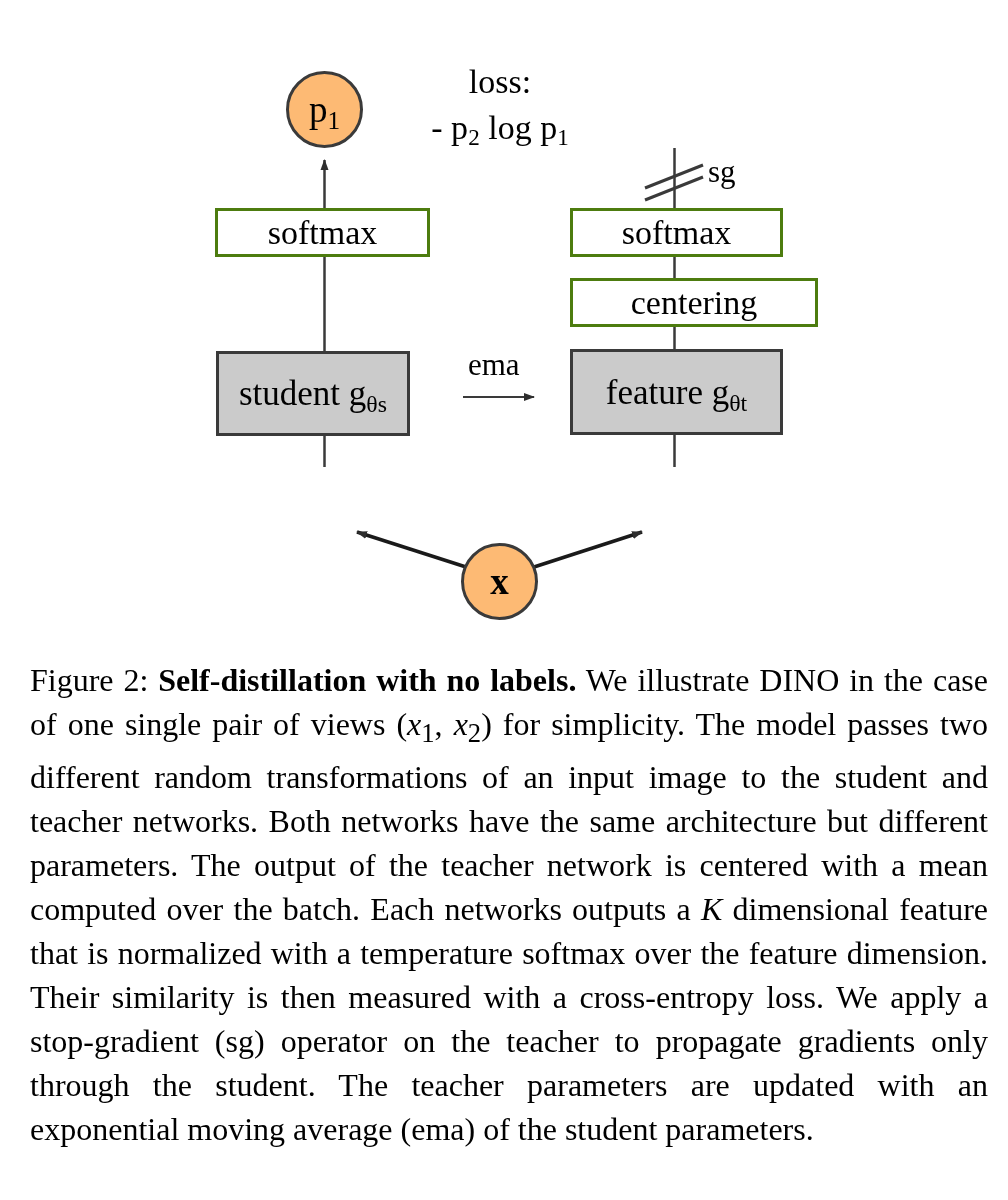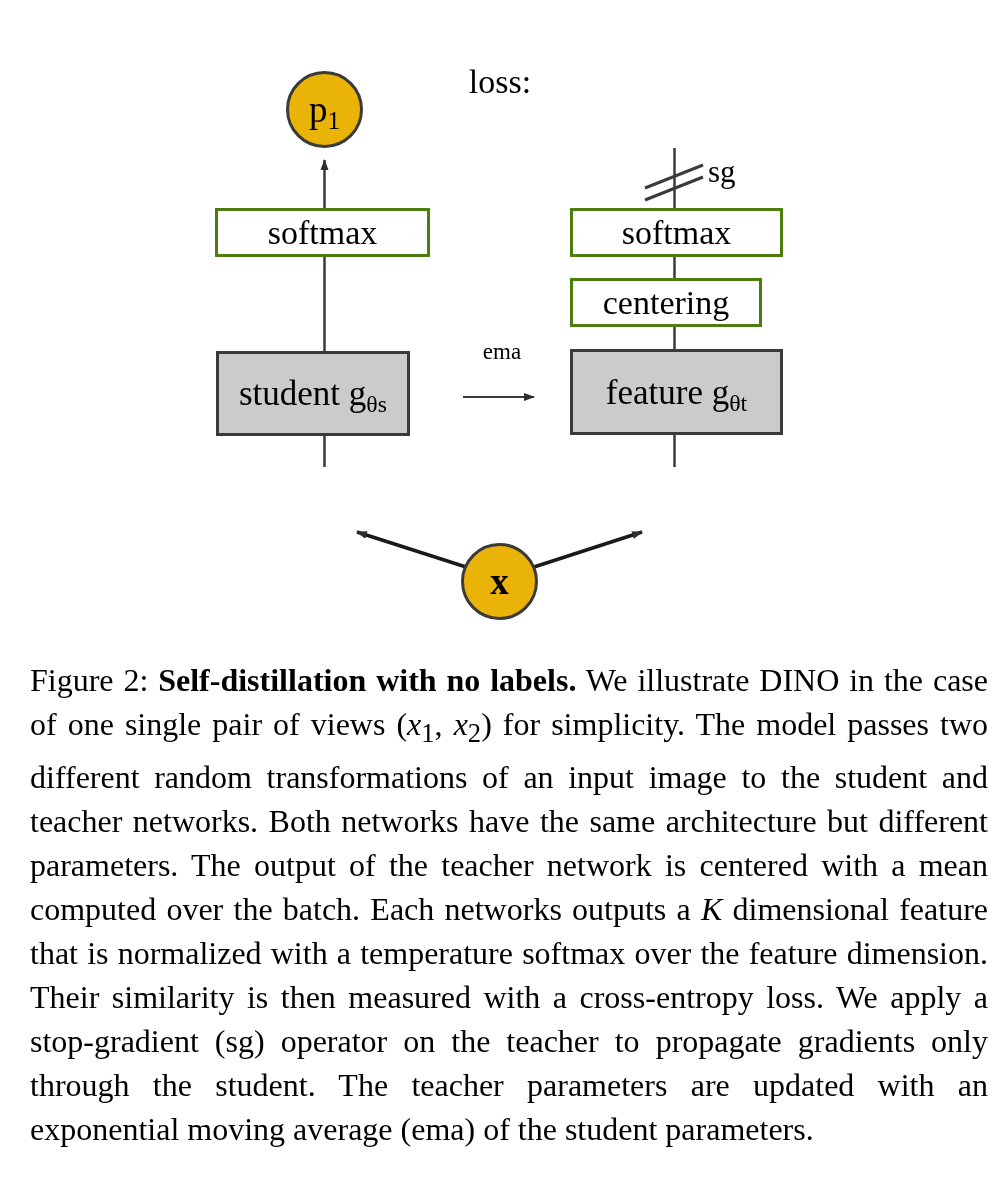--- a/index.html
+++ b/index.html
@@ -9,21 +9,21 @@
     color:#000000;
   }
   .stage{position:relative;width:1008px;height:1200px;background:#ffffff;overflow:hidden;}
 
   
   .diagram{position:absolute;left:0;top:0;width:1008px;height:656px;}
   .wires{position:absolute;left:0;top:0;}
 
   .node{
     position:absolute;width:77px;height:77px;box-sizing:border-box;
-    border:3px solid #3a3a3a;border-radius:50%;background:#eab308;
+    border:3px solid #3a3a3a;border-radius:50%;background:#fdba74;
     display:flex;align-items:center;justify-content:center;
     font-size:37px;line-height:1;
   }
   .node sub, .opbox sub, .netbox sub, .loss-formula sub{
     font-size:0.68em;vertical-align:-0.28em;line-height:0;
   }
   .bold-x{font-weight:bold;}
 
   #node-p1{left:286px;top:71px;}
   #node-p2{left:636px;top:71px;}
@@ -32,37 +32,37 @@
   #node-x {left:461px;top:543px;}
 
   .opbox{
     position:absolute;box-sizing:border-box;
     border:3px solid #4d7c0f;background:#ffffff;
     display:flex;align-items:center;justify-content:center;
     font-size:34px;line-height:1;
   }
   #box-softmax-student{left:215px;top:208px;width:215px;height:49px;}
   #box-softmax-teacher{left:570px;top:208px;width:213px;height:49px;}
-  #box-centering      {left:570px;top:278px;width:192px;height:49px;text-align:center;}
+  #box-centering      {left:570px;top:278px;width:248px;height:49px;text-align:center;}
 
   .netbox{
     position:absolute;box-sizing:border-box;
     border:3px solid #3a3a3a;background:#cbcbcb;
     display:flex;align-items:center;justify-content:center;
     font-size:35px;line-height:1;
   }
   #box-student{left:216px;top:351px;width:194px;height:85px;}
   #box-teacher{left:570px;top:349px;width:213px;height:86px;}
 
   .loss{position:absolute;left:370px;top:55px;width:260px;text-align:center;margin-top:8px;}
   .loss-title{font-size:34px;line-height:1.1;}
   .loss-formula{font-size:34px;line-height:1.1;margin-top:9px;white-space:nowrap;}
 
   .sg-label{position:absolute;left:708px;top:156px;font-size:31px;line-height:1;}
-  .ema-label{position:absolute;left:468px;top:340px;width:68px;text-align:center;font-size:23px;line-height:1;}
+  .ema-label{position:absolute;left:468px;top:349px;width:68px;text-align:left;font-size:31px;line-height:1;}
 
   
   .caption{
     position:absolute;left:26px;top:654px;width:958px;margin:4px;
     font-size:32px;line-height:44px;text-align:justify;
   }
   .seg-bold{font-weight:bold;}
   .seg-italic{font-style:italic;}
 </style>
 </head>
@@ -116,20 +116,21 @@
 
     <div class="netbox" id="box-student">
       <span><span>student g</span><sub>θs</sub></span>
     </div>
     <div class="netbox" id="box-teacher">
       <span><span>feature g</span><sub>θt</sub></span>
     </div>
 
     <div class="loss">
       <div class="loss-title">loss:</div>
+      <div class="loss-formula"><span>- p</span><sub>2</sub><span> log p</span><sub>1</sub></div>
     </div>
 
     <div class="sg-label">sg</div>
     <div class="ema-label">ema</div>
 
   </div>
 
   <p class="caption"><span>Figure 2: </span><span class="seg-bold">Self-distillation with no labels.</span><span> We illustrate DINO in the case of one single pair of views (</span><span class="seg-italic">x</span><sub>1</sub><span>, </span><span class="seg-italic">x</span><sub>2</sub><span>) for simplicity. The model passes two different random transformations of an input image to the student and teacher networks. Both networks have the same architecture but different parameters. The output of the teacher network is centered with a mean computed over the batch. Each networks outputs a </span><span class="seg-italic">K</span><span> dimensional feature that is normalized with a temperature softmax over the feature dimension. Their similarity is then measured with a cross-entropy loss. We apply a stop-gradient (sg) operator on the teacher to propagate gradients only through the student. The teacher parameters are updated with an exponential moving average (ema) of the student parameters.</span></p>
 
 </div>

